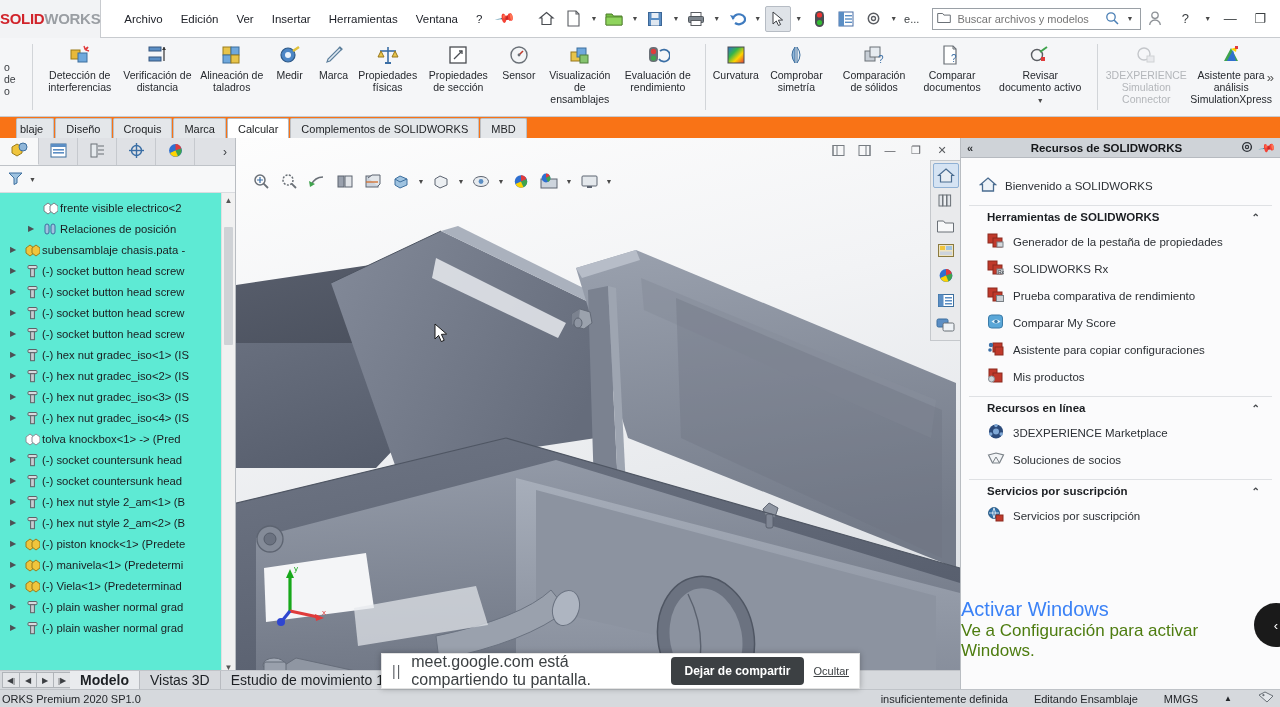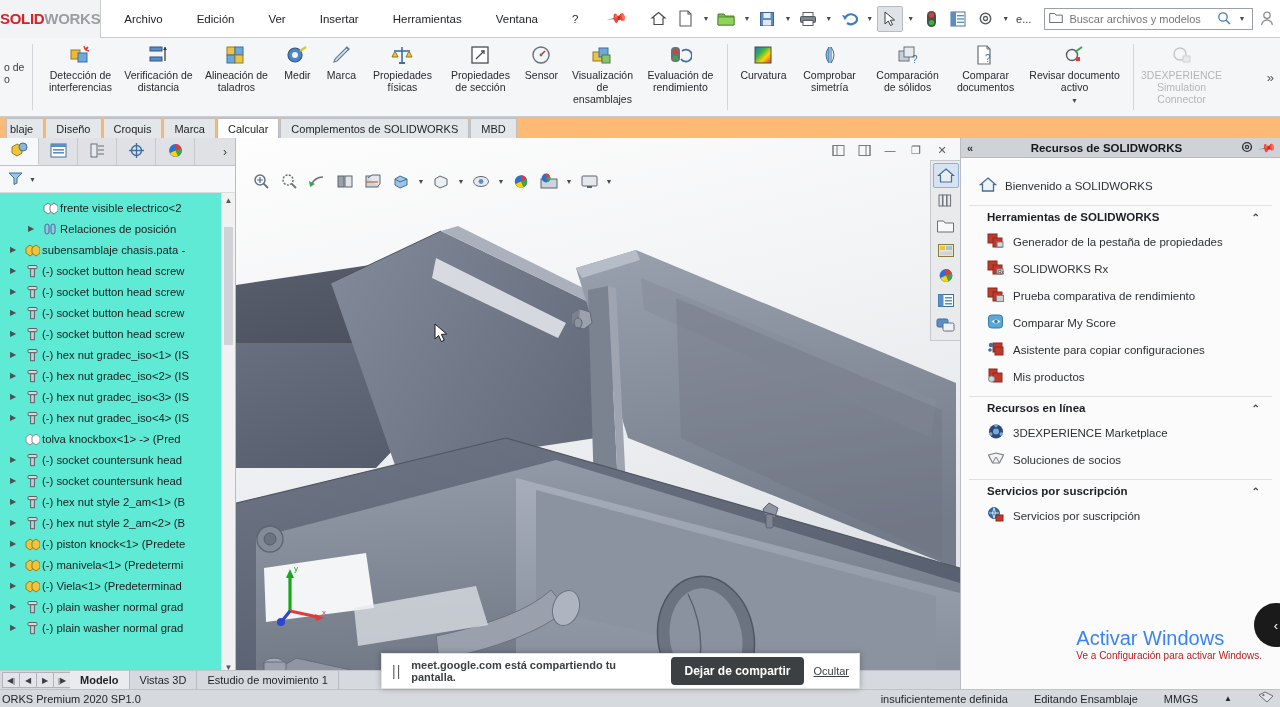--- a/index.html
+++ b/index.html
@@ -18,21 +18,21 @@
     height:38px; background:#ffffff; display:flex; align-items:center;
     border-bottom:1px solid #c8cbcf; flex:0 0 38px;
   }
   .sw-logo {
     width:104px; height:38px; display:flex; align-items:center; justify-content:center;
     background:#f2f3f5; border-right:1px solid #c8cbcf;
     font-weight:bold; font-size:15px; letter-spacing:-0.3px;
   }
   .sw-logo .red { color:#d1232a; }
   .sw-logo .grey { color:#9a9ea3; }
-  .menubar { display:flex; align-items:center; gap:16px; padding-left:14px; }
+  .menubar { display:flex; align-items:center; gap:0px; padding-left:14px; }
   .menubar .mi {
     padding:4px 9px; font-size:11.5px; color:#20232a; cursor:default; white-space:nowrap;
   }
   .pin-icon { margin-left:6px; color:#3a6ea5; font-size:13px; transform:rotate(35deg); }
   .tb-divider { width:1px; height:24px; background:#c8cbcf; margin:0 6px; }
   .tb-icons { display:flex; align-items:center; margin-left:8px; gap:1px; }
   .tb-btn {
     width:26px; height:26px; display:flex; align-items:center; justify-content:center;
     border:1px solid transparent; border-radius:2px;
   }
@@ -68,22 +68,22 @@
   .rib-ico { width:24px; height:24px; margin-bottom:2px; position:relative; }
   .rib-label { white-space:normal; }
   .rib-cut { color:#3a3d42; font-size:10.5px; line-height:12px; padding-top:20px; }
   .rib-more {
     position:absolute; right:2px; top:50%; transform:translateY(-50%);
     font-size:13px; color:#555; padding:2px 4px;
   }
 
   
   .tabstrip {
-    flex:0 0 21px; background:#fdba74; display:flex; align-items:flex-end;
-    padding-left:6px; position:relative; z-index:4;
+    flex:0 0 21px; background:#f97316; display:flex; align-items:flex-end;
+    padding-left:16px; position:relative; z-index:4;
   }
   .tab {
     height:20px; padding:0 10px; display:flex; align-items:center;
     font-size:11px; color:#1d1f22; background:#e4e7ea;
     border:1px solid #bcc0c5; border-bottom:none; margin-right:1px;
     border-radius:2px 2px 0 0; white-space:nowrap;
   }
   .tab.sel { background:#fff; font-weight:normal; border-color:#b6bac0; position:relative; z-index:3; }
   .tab.clip { padding-left:3px; }
 
@@ -195,48 +195,48 @@
     background:#d6d9dd; display:flex; align-items:stretch; z-index:3;
     border-top:1px solid #c1c4c9;
   }
   .nav-btns { display:flex; align-items:center; padding-left:2px; }
   .nav-btns .nb {
     width:18px; height:16px; border:1px solid #b0b4b9; background:#e3e5e8;
     display:flex; align-items:center; justify-content:center; font-size:8px; color:#3c3f43;
     margin-right:-1px;
   }
   .dtab {
-    padding:0 10px; display:flex; align-items:center; font-size:11px;
+    padding:0 10px; display:flex; align-items:center; font-size:14px;
     border-right:1px solid #b8bbc0; color:#1d2024;
   }
   .dtab.sel { font-weight:bold; background:#e9ebee; }
   .dtab-empty { width:90px; border-right:1px solid #b8bbc0; }
 
   
   .sharebar {
     position:absolute; left:381px; bottom:18px; width:479px; height:36px;
     background:#fff; box-shadow:0 0 6px rgba(0,0,0,.28);
     display:flex; align-items:center; padding:0 10px; gap:10px; z-index:20;
     border:1px solid #e2e2e2;
   }
   .sharebar .pausebars { color:#5f6368; font-size:14px; letter-spacing:1px; }
-  .sharebar .msg { font-size:11px; color:#3c4043; flex:1;font-weight:bold; }
+  .sharebar .msg { font-size:16px; color:#3c4043; flex:1; }
   .sharebar .stopbtn {
     background:#3c4043; color:#fff; font-size:12px; font-weight:bold;
     padding:7px 13px; border-radius:4px; white-space:nowrap;
   }
   .sharebar .hidebtn { font-size:11px; color:#3c4043; text-decoration:underline; }
 
   
   .activate {
     position:absolute; right:18px; bottom:28px; text-align:left; z-index:1;
     color:#a9adb2; pointer-events:none;
   }
   .activate .a1 { font-size:20px; line-height:24px; color:#3b82f6; }
-  .activate .a2 { font-size:10px; color:#b91c1c; }
+  .activate .a2 { font-size:17px; color:#4d7c0f; }
   .dark-blob {
     position:absolute; right:-18px; bottom:42px; width:44px; height:44px;
     background:#1a1a1a; border-radius:50%; z-index:2;
     display:flex; align-items:center; justify-content:center; color:#fff; font-size:13px;
   }
   .pointer { position:absolute; z-index:7; }
 </style>
 </head>
 <body>
 
@@ -548,20 +548,31 @@
 
     <div class="rib-group">
       <div class="rib-item disabled" style="max-width:80px;">
         <div class="rib-ico">
           <svg width="24" height="24" viewBox="0 0 24 24" opacity="0.35">
               <circle cx="10" cy="11" r="6" fill="none" stroke="#6a7077" stroke-width="1.4"></circle>
               <rect x="13" y="13" width="7" height="6" fill="#d3d6da" stroke="#8d9196"></rect>
             </svg>
         </div>
         <div class="rib-label">3DEXPERIENCE Simulation Connector</div>
+      </div>
+      <div class="rib-item" style="max-width:90px;">
+        <div class="rib-ico">
+          <svg width="24" height="24" viewBox="0 0 24 24">
+              <path d="M5 18 L12 5 L19 18 Z" fill="#3fa34d"></path>
+              <path d="M8 18 L14 7 L17 18 Z" fill="#2f6fd0"></path>
+              <path d="M12 6 L18 4 L17 9 Z" fill="#ffd400"></path>
+              <rect x="16" y="3" width="3" height="3" fill="#e03b3b"></rect>
+            </svg>
+        </div>
+        <div class="rib-label">Asistente para análisis SimulationXpress</div>
       </div>
     </div>
 
     <div class="rib-more">»</div>
   </div>
 
   <div class="tabstrip">
     <div class="tab clip">blaje</div>
     <div class="tab">Diseño</div>
     <div class="tab">Croquis</div>

